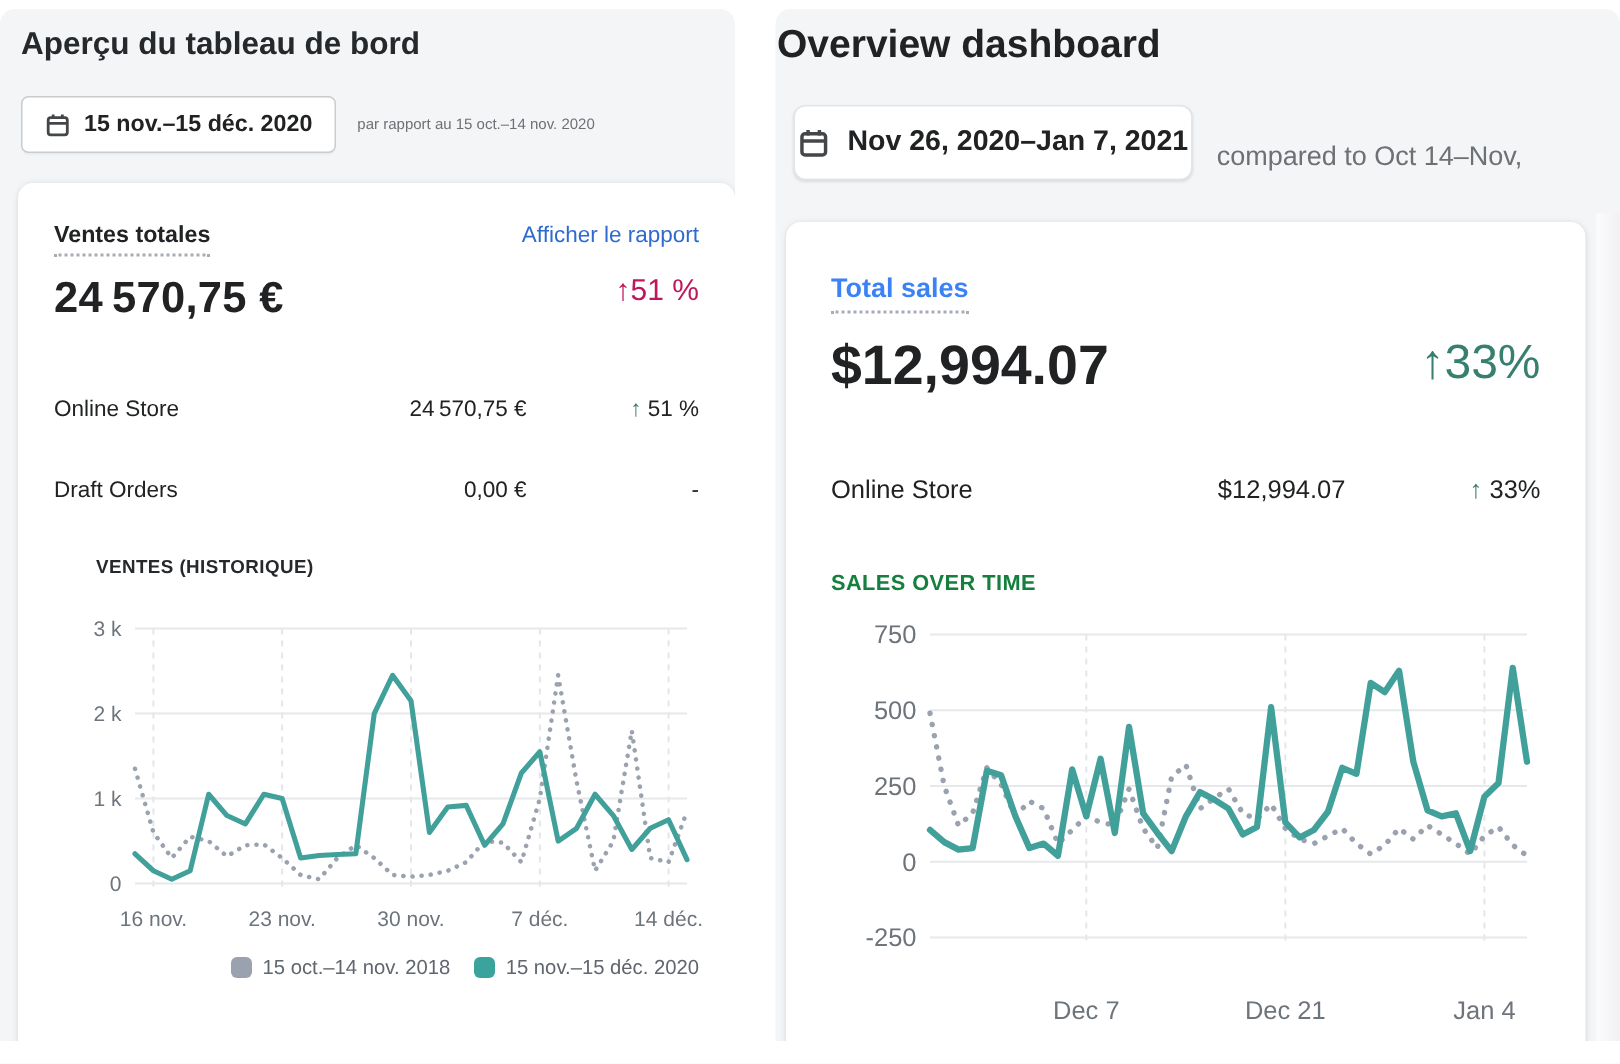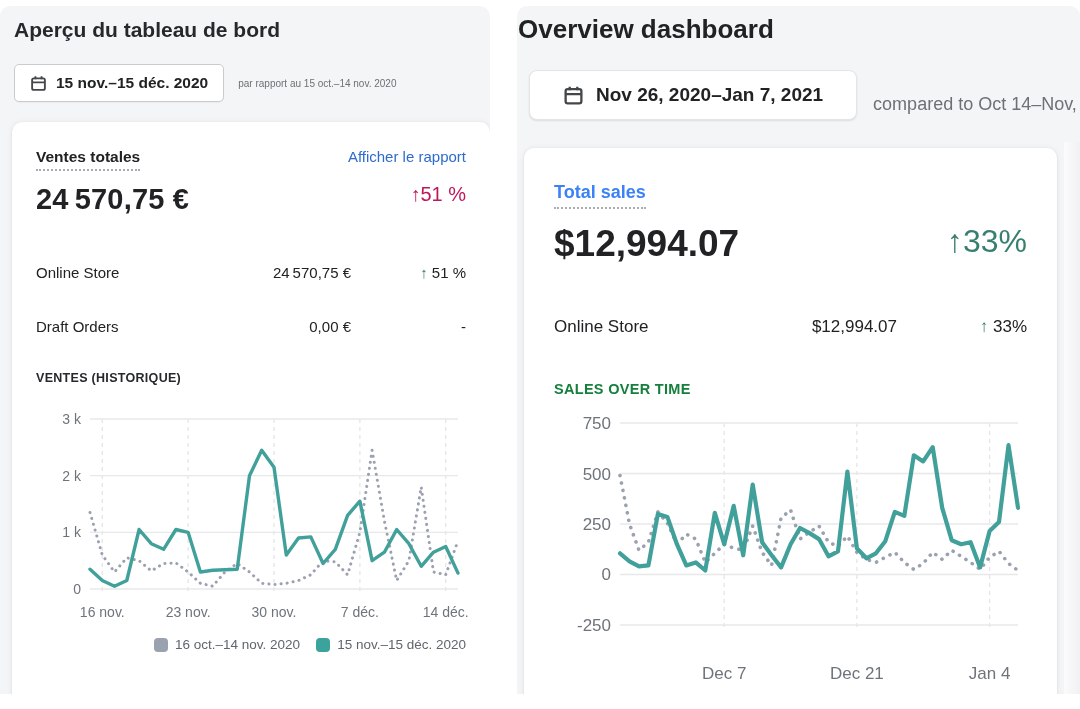--- a/index.html
+++ b/index.html
@@ -29,32 +29,32 @@
   .report-link { font-size:15px; color:#2e6bcd; text-decoration:none; cursor:pointer; }
   .total-row-l { display:flex; justify-content:space-between; align-items:flex-start; margin-top:12px; }
   .total-val-l { font-size:29px; font-weight:700; color:#202223; letter-spacing:.2px; }
   .total-delta-l { font-size:20px; color:#be185d; }
   .mrow { display:grid; grid-template-columns:1fr 150px 115px; font-size:15px; color:#202223; }
   .mrow .v { text-align:right; }
   .mrow .d { text-align:right; }
   .mrow .arrow { color:#377f6f; }
   .mrow-l1 { margin-top:48px; }
   .mrow-l2 { margin-top:37px; }
-  .chart-heading-l { margin-top:36px; font-size:12.5px; font-weight:700; color:#26292c; letter-spacing:.3px; }
+  .chart-heading-l { margin-top:36px; font-size:12.5px; font-weight:700; color:#26292c; letter-spacing:.3px;margin-left:28px; }
   .chart-l { display:block; margin-top:24px; }
   .legend { display:flex; justify-content:flex-end; gap:16px; margin-top:14px;
             font-size:13.5px; color:#5f666d; }
   .legend-item { display:flex; align-items:center; gap:7px; }
   .swatch { width:14px; height:14px; border-radius:4px; display:inline-block; }
 
   
   .pr-title { position:absolute; left:1px; top:8px; font-size:26px; font-weight:700; color:#202223; }
   .date-row-r { position:absolute; left:12px; top:64px; display:flex; align-items:center; width:600px; }
   .date-btn-r { display:inline-flex; align-items:center; gap:12px; background:#fff;
-                border:1px solid #e4e5e7; border-radius:8px; padding:13px 33px;
+                border:1px solid #e4e5e7; border-radius:8px; padding:13px 2px;
                 font-size:19px; font-weight:700; color:#202223; cursor:pointer;
                 font-family:inherit; box-shadow:0 1px 2px rgba(0,0,0,.10); }
   .compare-r { margin-left:16px; font-size:18px; color:#6d7175; white-space:nowrap;margin-top:18px; }
 
   .card-r { left:7px; top:142px; width:533px; height:580px; padding:34px 30px; }
   .metric-label-r { font-size:18px; font-weight:700; color:#3b82f6; display:inline-block;
                     border-bottom:2px dotted #a5adb5; padding-bottom:4px; cursor:help; }
   .total-row-r { display:flex; justify-content:space-between; align-items:flex-start; margin-top:14px; }
   .total-val-r { font-size:37px; font-weight:700; color:#202223; }
   .total-delta-r { font-size:32px; color:#377f6f; }
@@ -129,21 +129,21 @@
           <text x="45" y="128.2" text-anchor="end" font-size="14" fill="#6e747b">1 k</text>
           <line x1="54" y1="180.0" x2="422" y2="180.0" stroke="#e7e8ea" stroke-width="1.3"></line>
           <text x="45" y="184.9" text-anchor="end" font-size="14" fill="#6e747b">0</text>
           <polyline points="54.0,103.5 66.3,146.0 78.5,163.0 90.8,148.8 103.1,151.7 115.3,161.9 127.6,154.5 139.9,153.9 152.1,163.0 164.4,174.3 176.7,177.2 188.9,163.0 201.2,154.5 213.5,163.0 225.7,174.3 238.0,175.5 250.3,174.3 262.5,171.5 274.8,165.8 287.1,151.7 299.3,152.8 311.6,165.8 323.9,123.3 336.1,41.2 348.4,112.0 360.7,171.5 372.9,151.7 385.2,78.0 397.5,163.0 409.7,165.8 422.0,131.8" fill="none" stroke="#9aa1af" stroke-linecap="round" stroke-linejoin="round" stroke-dasharray="0.1 6" stroke-width="3"></polyline>
           <polyline points="54.0,160.2 66.3,171.5 78.5,177.2 90.8,171.5 103.1,120.5 115.3,134.7 127.6,140.3 139.9,120.5 152.1,123.3 164.4,163.0 176.7,161.3 188.9,160.7 201.2,160.2 213.5,66.7 225.7,41.2 238.0,58.2 250.3,146.0 262.5,129.0 274.8,127.9 287.1,154.5 299.3,140.3 311.6,106.3 323.9,92.2 336.1,151.7 348.4,143.2 360.7,120.5 372.9,134.7 385.2,157.3 397.5,143.2 409.7,137.5 422.0,164.1" fill="none" stroke="#42a09b" stroke-linecap="round" stroke-linejoin="round" stroke-width="3.4"></polyline>
         </svg>
 
       <div class="legend">
         <span class="legend-item">
           <span class="swatch" style="background: rgb(154, 161, 175);"></span>
-          <span>16 oct.–14 nov. 2020</span>
+          <span>15 oct.–14 nov. 2018</span>
         </span>
         <span class="legend-item">
           <span class="swatch" style="background: rgb(58, 163, 155);"></span>
           <span>15 nov.–15 déc. 2020</span>
         </span>
       </div>
     </div>
   </div>
 
   <div class="panel panel-right">

